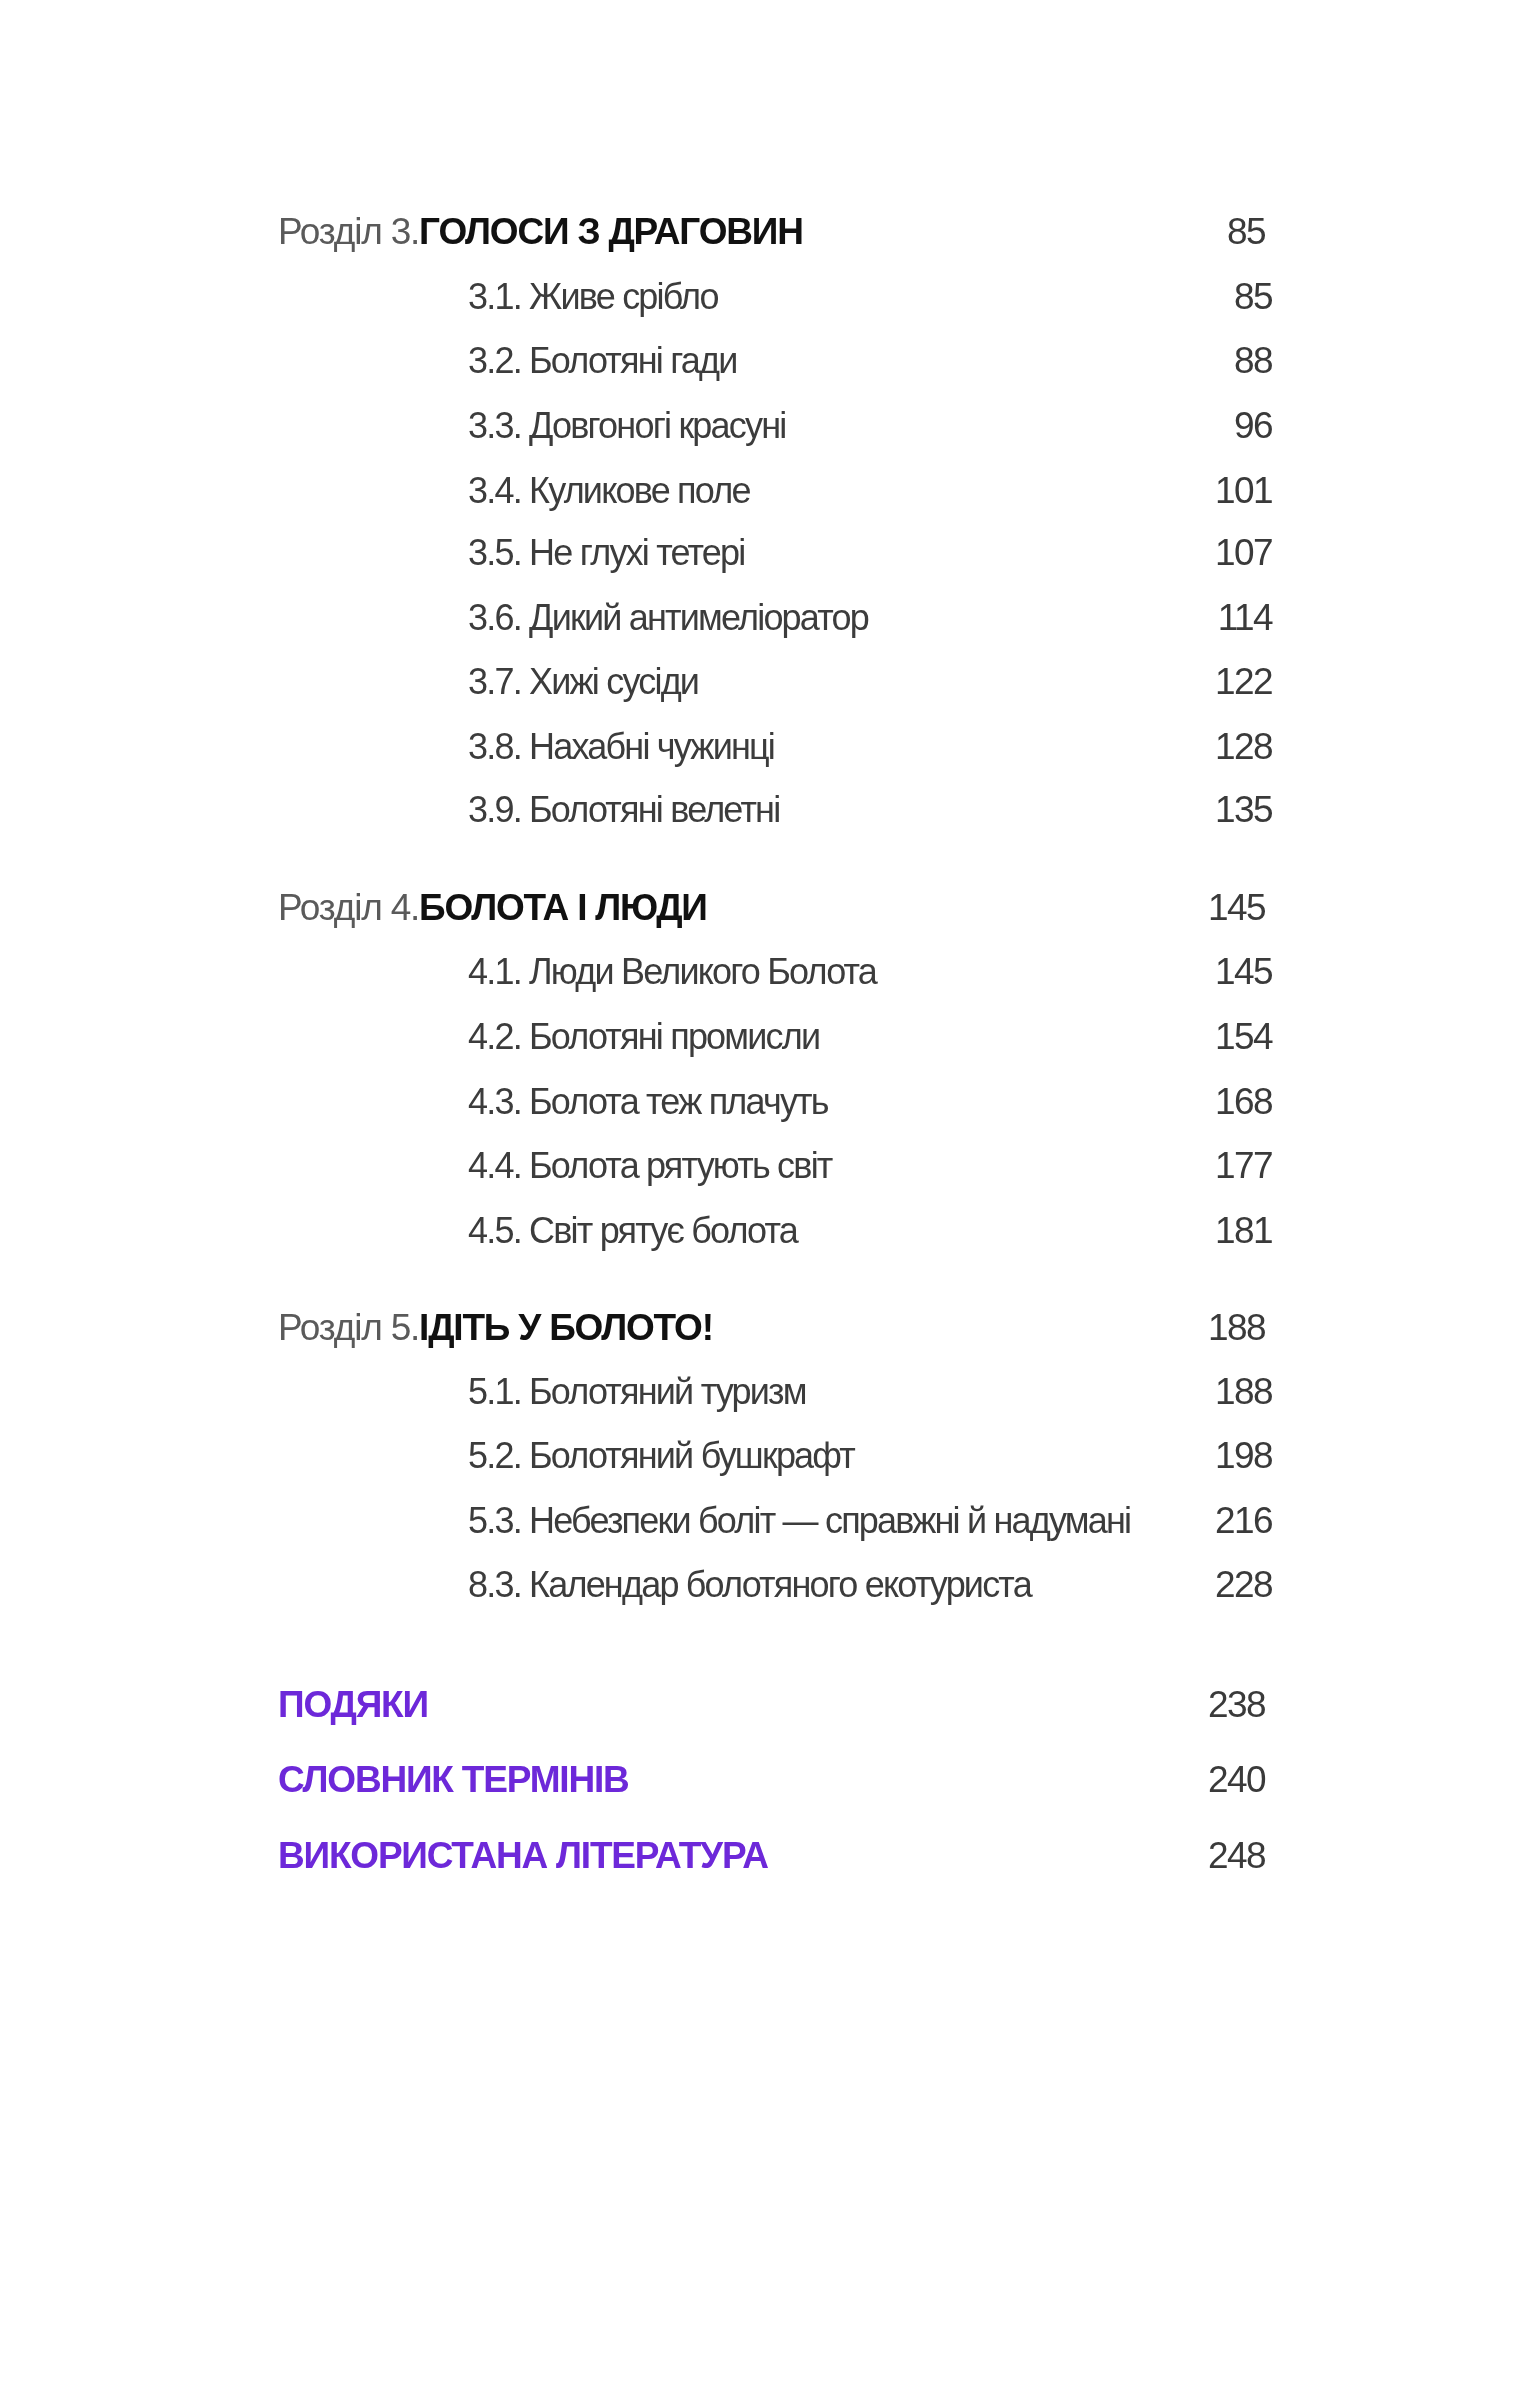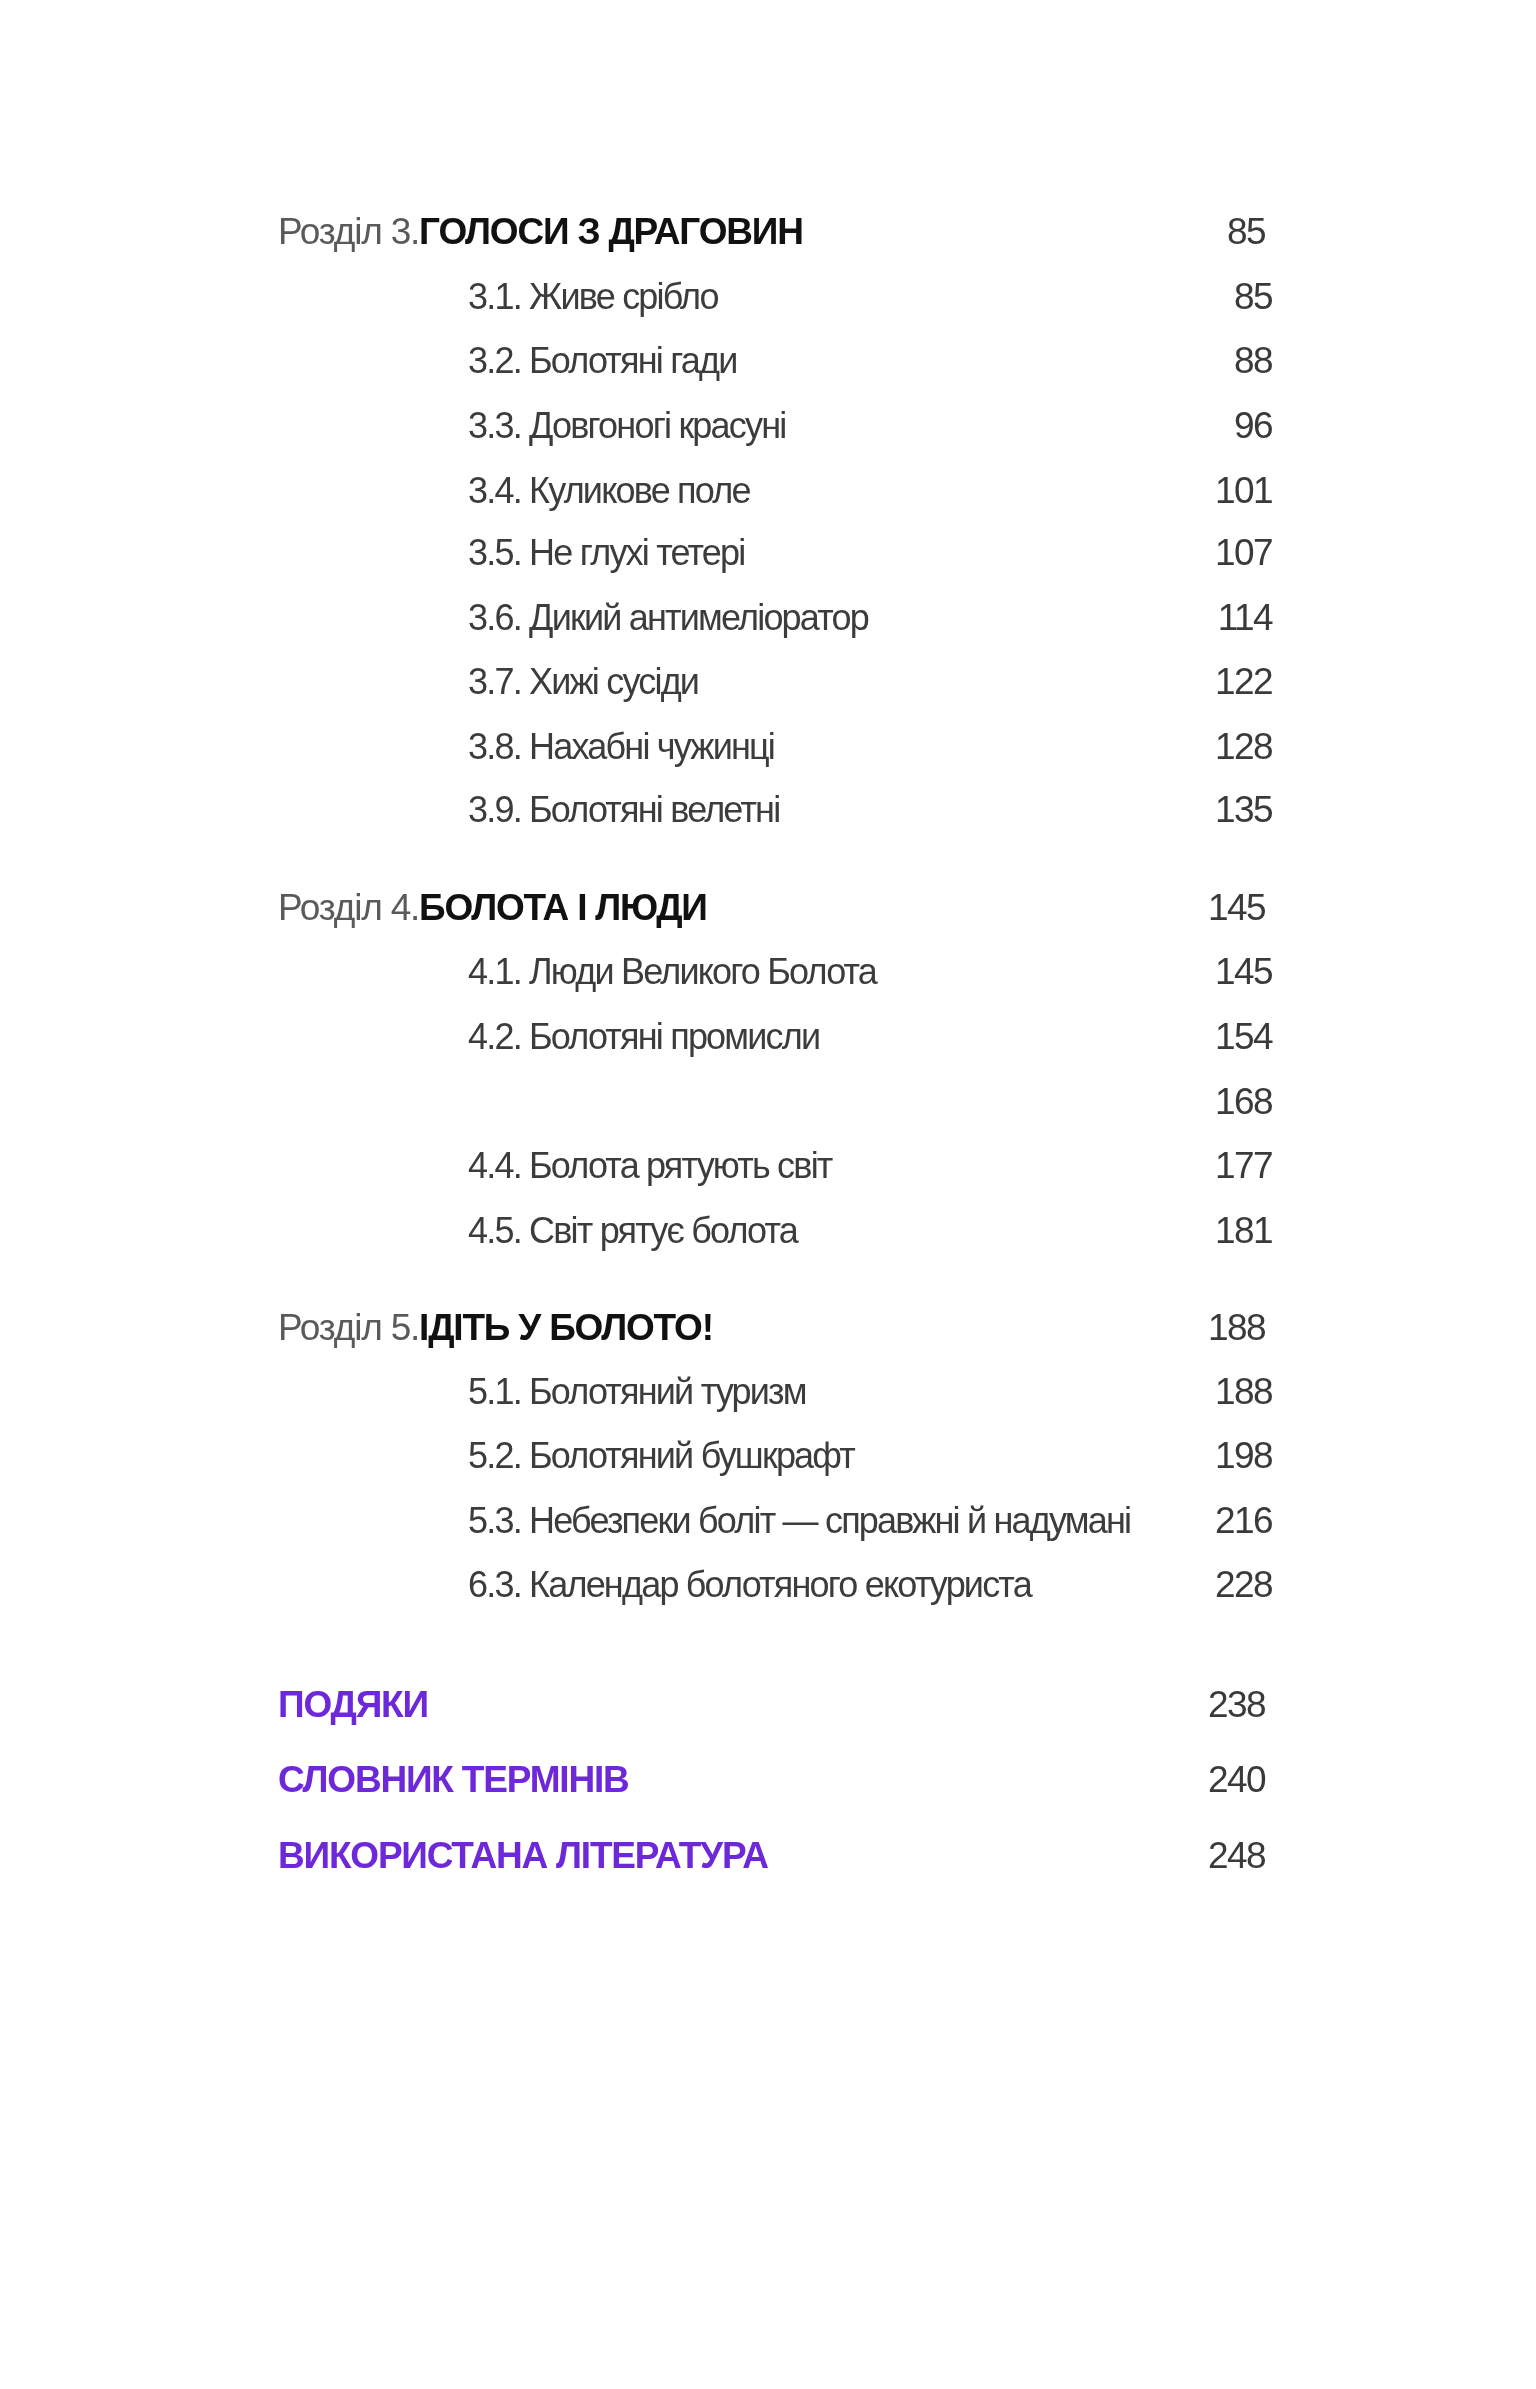--- a/index.html
+++ b/index.html
@@ -68,20 +68,21 @@
   </div>
   <div class="row sub" style="top:948px">
     <span class="text">4.1. Люди Великого Болота</span>
     <span class="num">145</span>
   </div>
   <div class="row sub" style="top:1013px">
     <span class="text">4.2. Болотяні промисли</span>
     <span class="num">154</span>
   </div>
   <div class="row sub" style="top:1078px">
+    <span class="text">4.3. Болота теж плачуть</span>
     <span class="num">168</span>
   </div>
   <div class="row sub" style="top:1142px">
     <span class="text">4.4. Болота рятують світ</span>
     <span class="num">177</span>
   </div>
   <div class="row sub" style="top:1207px">
     <span class="text">4.5. Світ рятує болота</span>
     <span class="num">181</span>
   </div>
@@ -97,21 +98,21 @@
   </div>
   <div class="row sub" style="top:1432px">
     <span class="text">5.2. Болотяний бушкрафт</span>
     <span class="num">198</span>
   </div>
   <div class="row sub" style="top:1497px">
     <span class="text">5.3. Небезпеки боліт — справжні й надумані</span>
     <span class="num">216</span>
   </div>
   <div class="row sub" style="top:1561px">
-    <span class="text">6.3. Календар болотяного екотуриста</span>
+    <span class="text">8.3. Календар болотяного екотуриста</span>
     <span class="num">228</span>
   </div>
 
   <div class="row back" style="top:1681px">
     <span class="text">ПОДЯКИ</span>
     <span class="num">238</span>
   </div>
   <div class="row back" style="top:1756px">
     <span class="text">СЛОВНИК ТЕРМІНІВ</span>
     <span class="num">240</span>

